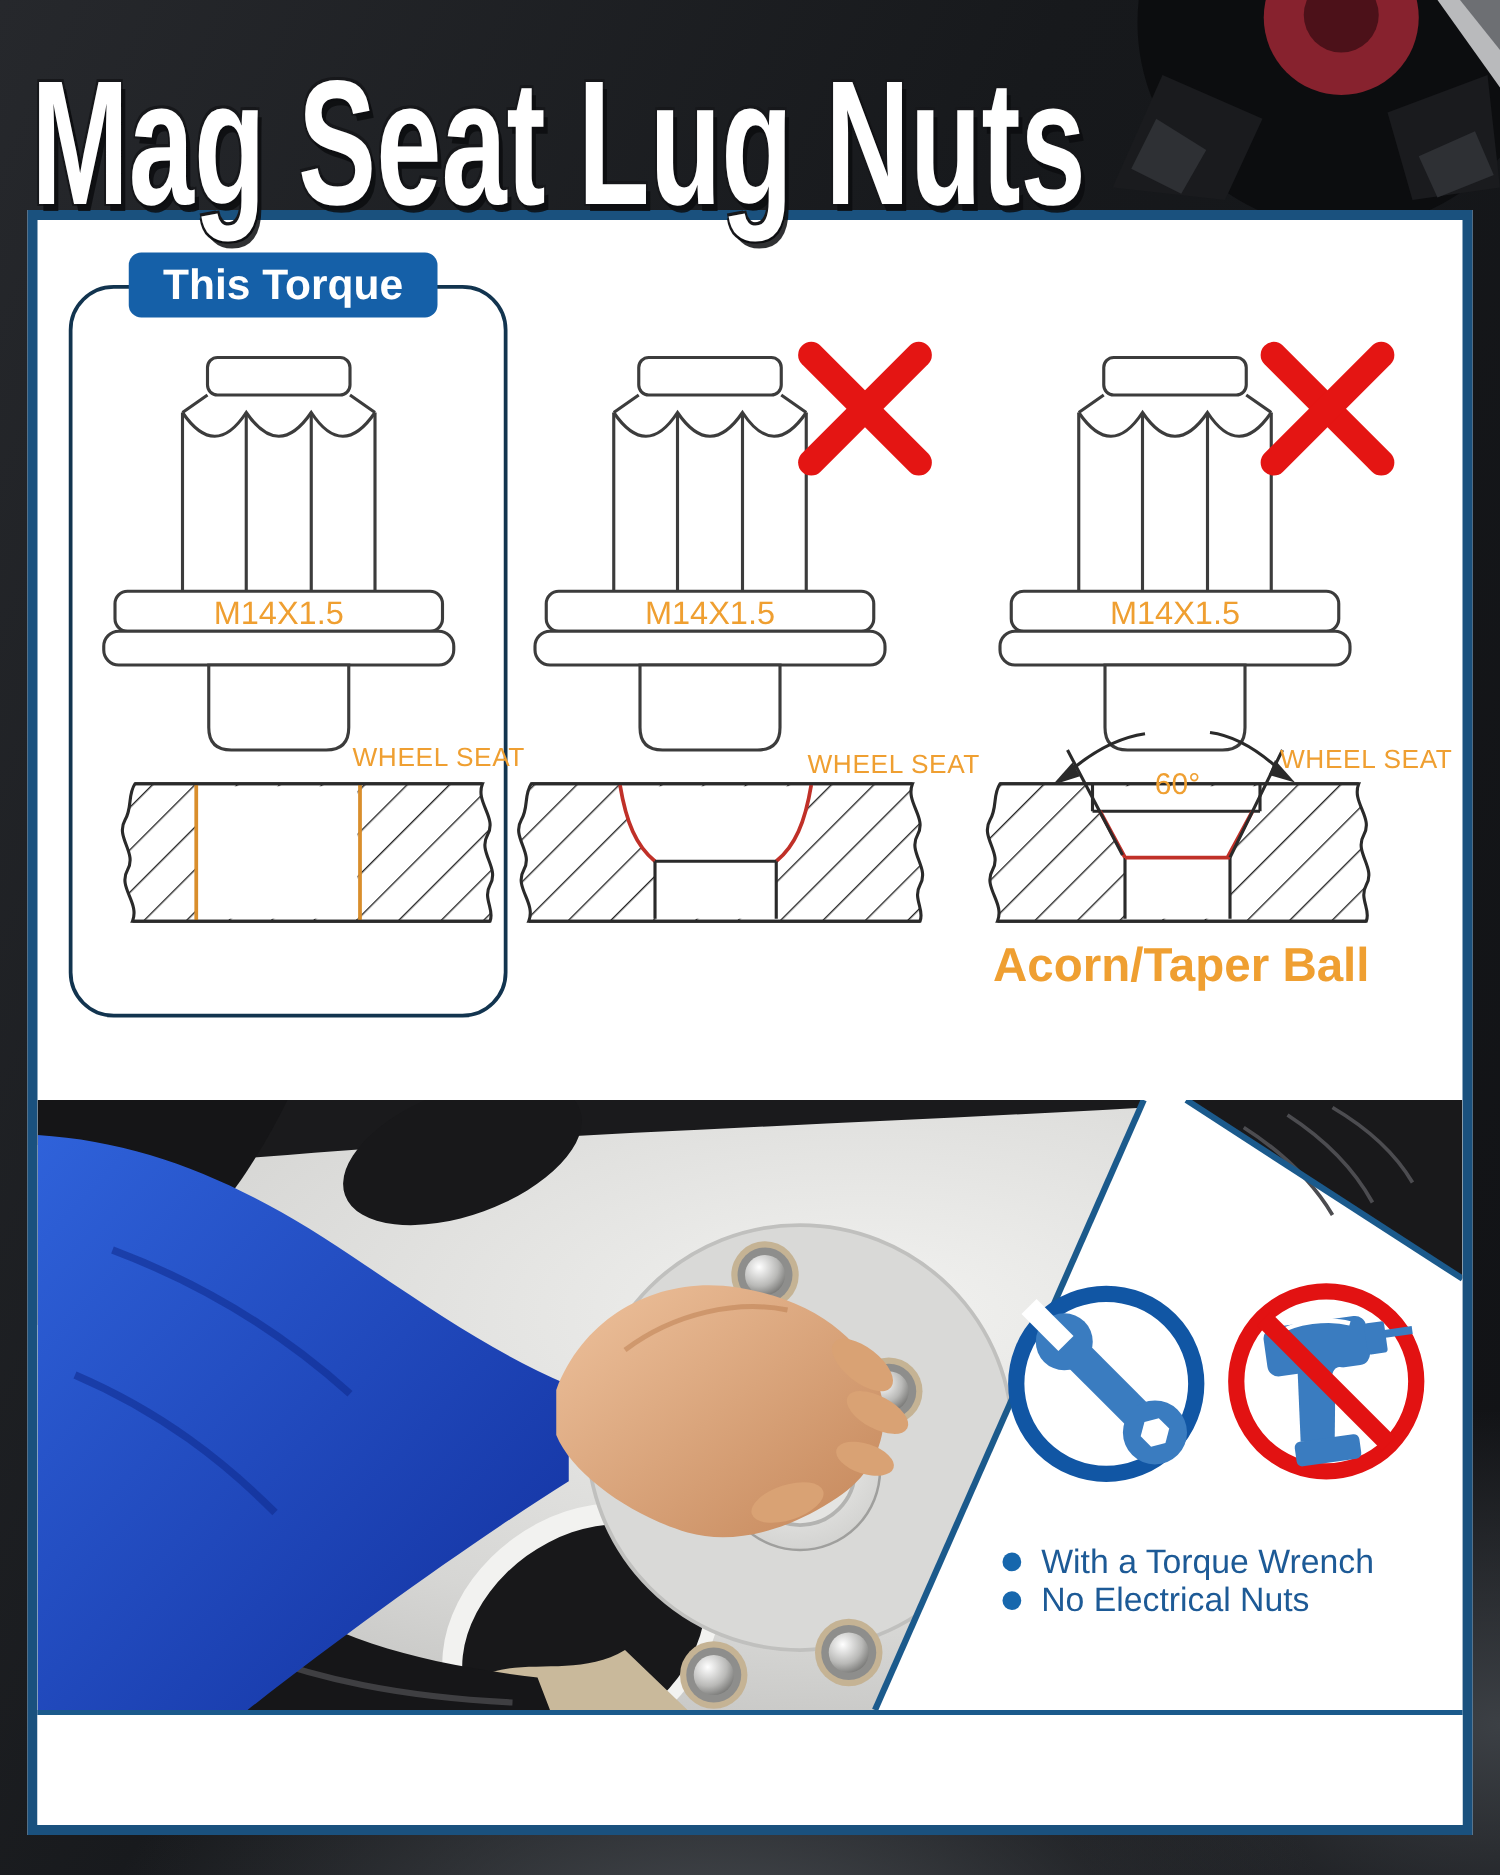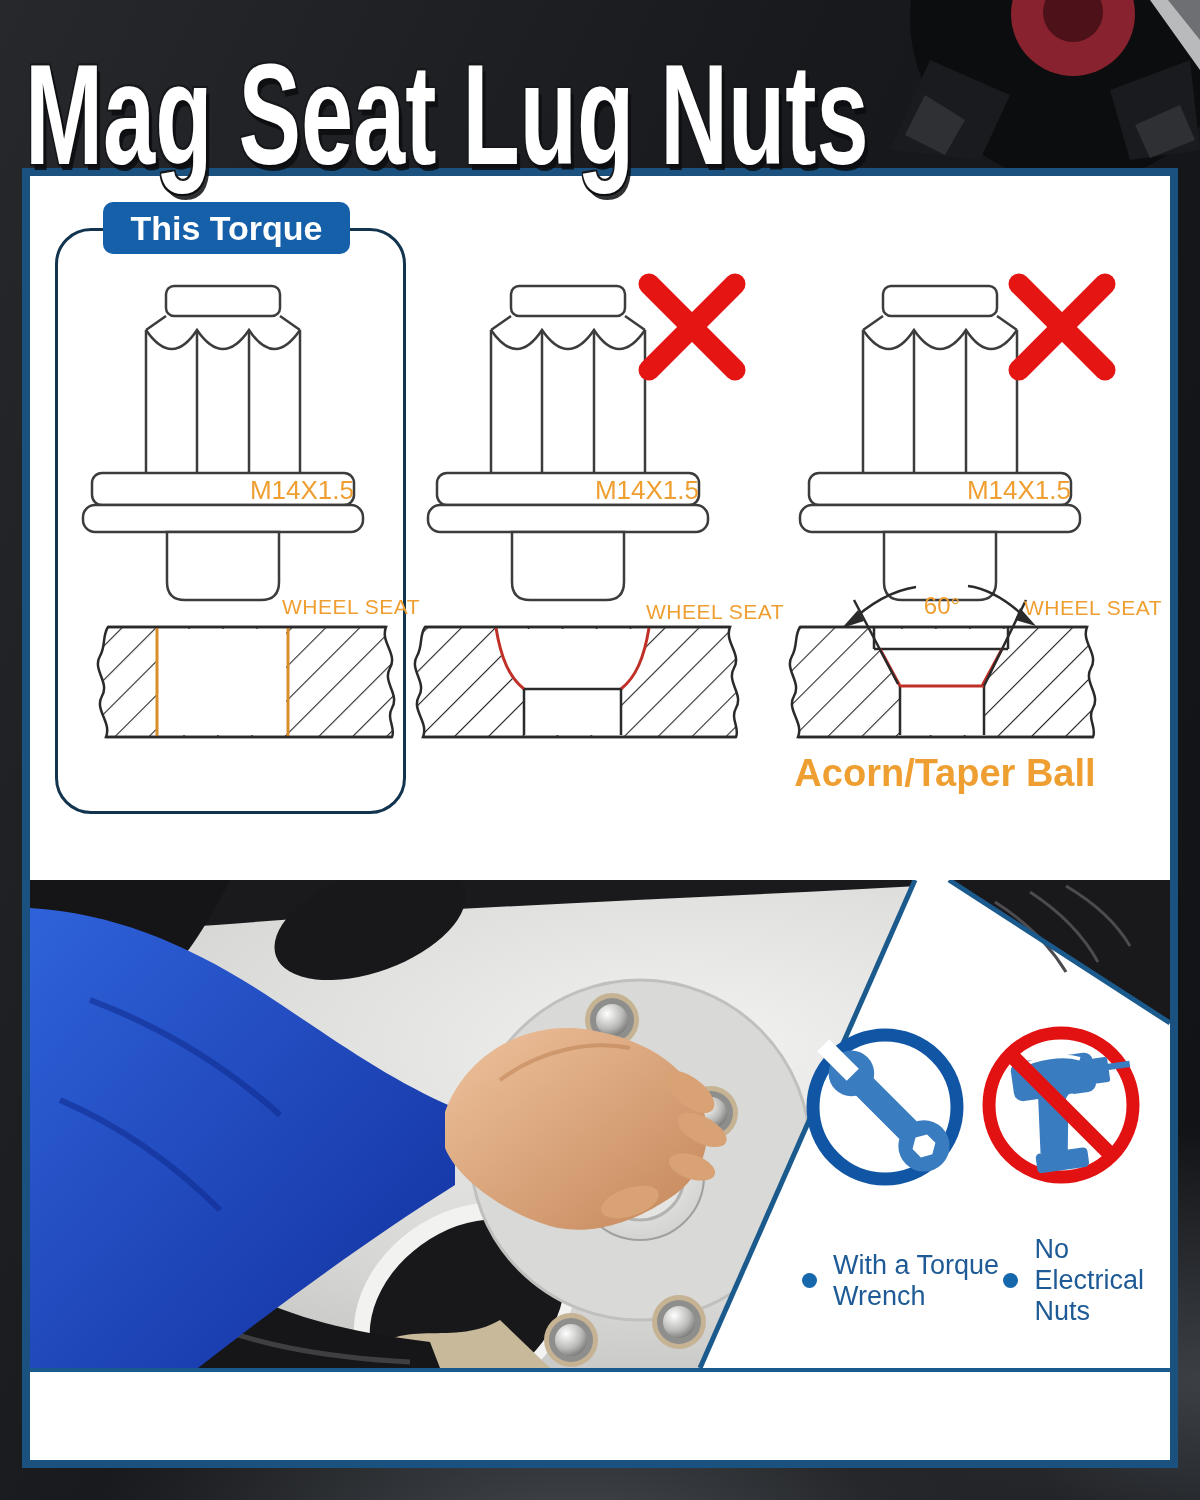--- a/index.html
+++ b/index.html
@@ -18,32 +18,32 @@
   .main-panel{position:absolute;left:22px;top:168px;width:1156px;height:1300px;
               box-sizing:border-box;border:8px solid #1a517e;background:#fff;z-index:2;}
   .diagrams{position:absolute;left:0;top:0;width:1140px;height:704px;}
   .product-box{position:absolute;left:25px;top:52px;width:345px;height:580px;
                border:3px solid #12344f;border-radius:36px;}
   .product-badge{position:absolute;left:73px;top:26px;width:247px;height:52px;
                  background:#1560a8;border-radius:10px;color:#fff;font-size:34px;
                  font-weight:700;text-align:center;line-height:52px;}
   .diagram-svg{position:absolute;left:0;top:0;}
   .lbl{position:absolute;color:#ef9f31;}
-  .m14{width:262px;text-align:right;top:299px;font-size:26px;}
+  .m14{width:262px;text-align:center;top:299px;font-size:26px;}
   .m14.c1{left:62px;} .m14.c2{left:407px;} .m14.c3{left:779px;}
   .wseat{width:140px;text-align:right;font-size:21px;letter-spacing:.5px;margin-left:22px;}
   .wseat.c1{left:228px;top:419px;} .wseat.c2{left:592px;top:424px;} .wseat.c3{left:970px;top:420px;}
   .seatname{font-weight:700;font-size:38px;text-align:center;}
   .seatname.c1{left:90px;width:210px;top:576px;}
   .seatname.c2{left:435px;width:215px;top:580px;}
   .seatname.c3{left:760px;width:310px;top:576px;}
-  .angle{left:884px;width:56px;top:416px;font-size:24px;text-align:center;}
+  .angle{left:884px;width:56px;top:438px;font-size:24px;text-align:center;}
   .photo{position:absolute;left:0;top:704px;width:1140px;height:488px;overflow:hidden;}
   .bullets{position:absolute;left:772px;top:354px;margin:0;padding:0;list-style:none;
-           display:flex;flex-direction:row;z-index:5;}
+           display:flex;flex-direction:column;z-index:5;}
   .bullets li{display:flex;align-items:center;gap:16px;font-size:27px;color:#1d5a96;}
   .bullets .dot{width:15px;height:15px;border-radius:50%;background:#1767ad;flex:0 0 auto;}
   .divider{position:absolute;left:0;top:1192px;width:1140px;height:4px;background:#1b5a8c;}
   .bottom-strip{position:absolute;left:0;top:1196px;width:1140px;height:88px;background:#fff;}
 </style>
 </head>
 <body>
 
 <div class="bg"></div>
 

